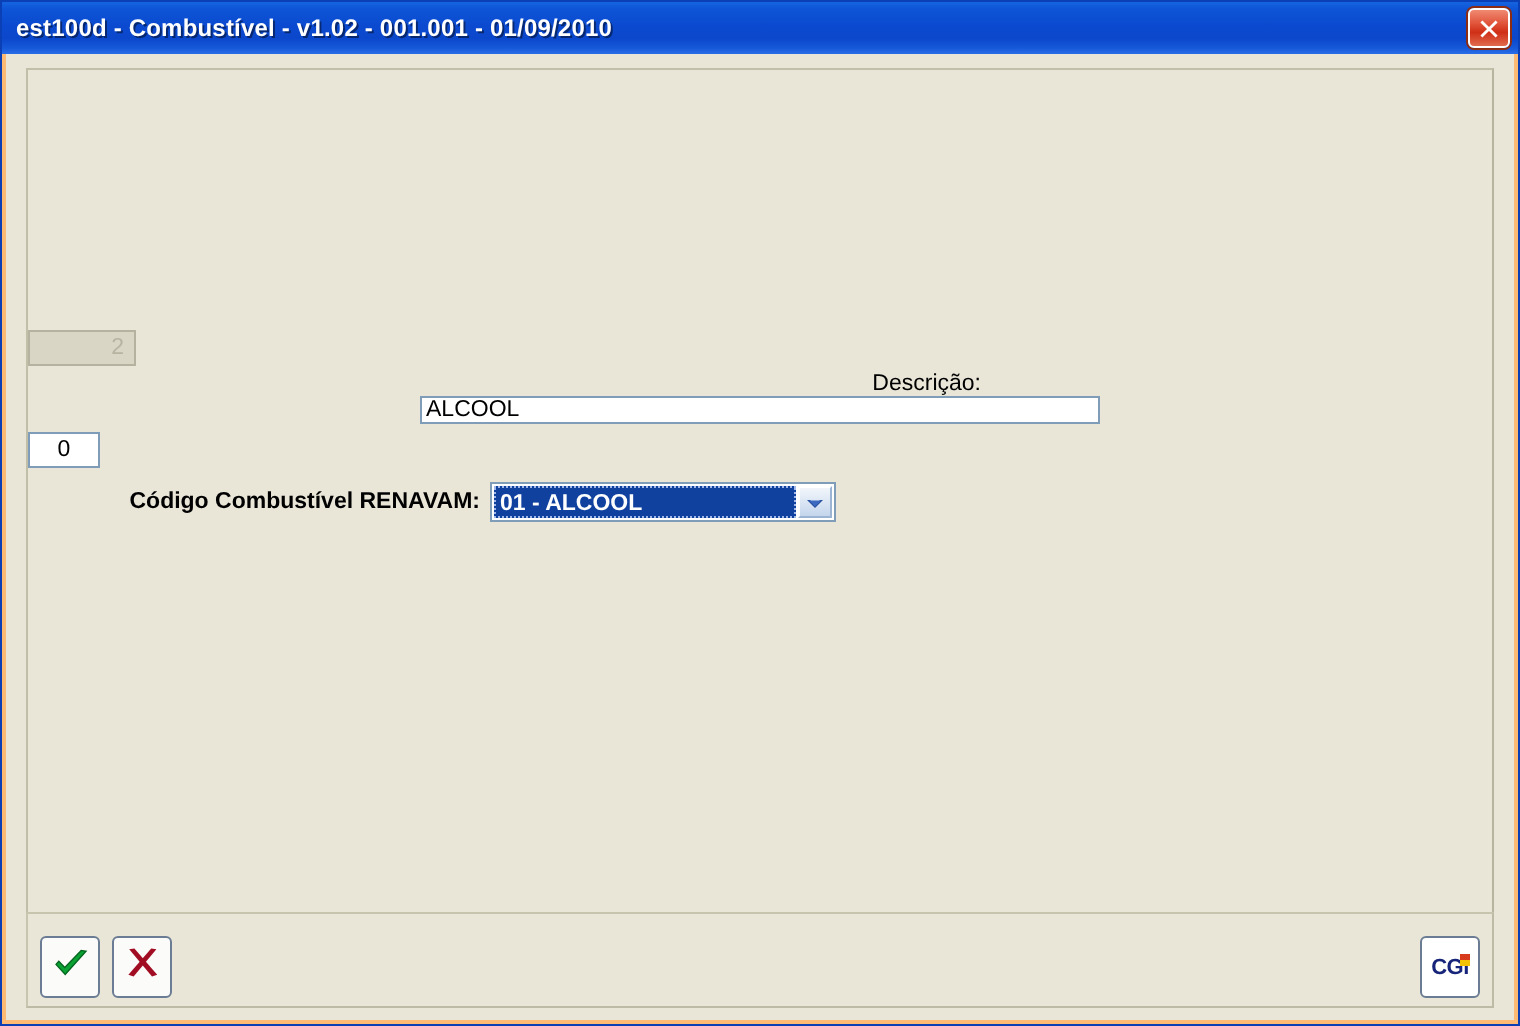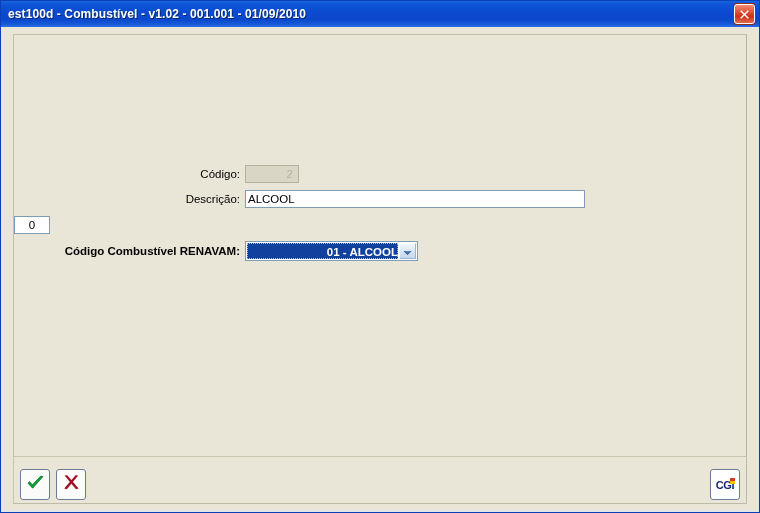--- a/index.html
+++ b/index.html
@@ -14,21 +14,21 @@
     font-family: "Liberation Sans", sans-serif;
   }
 
   
   .window {
     position: absolute;
     left: 0; top: 0;
     width: 760px;
     height: 513px;
     box-sizing: border-box;
-    background: #e5e5e5;
+    background: #fdba74;
     border: 1px solid #0b3fb5;
     display: flex;
     flex-direction: column;
   }
 
   
   .titlebar {
     position: relative;
     height: 26px;
     flex: 0 0 26px;
@@ -143,21 +143,20 @@
   
   .combo {
     position: relative;
     width: 173px;
     height: 20px;
     box-sizing: border-box;
     border: 1px solid #7f9db9;
     background: #ffffff;
     display: flex;
     align-items: stretch;
-    text-align: right;
   }
   .combo-value {
     flex: 1 1 auto;
     background: #0a246a;
     background: #10419e;
     color: #ffffff;
     font-size: 11.5px;
     font-family: "Liberation Sans", sans-serif;
     line-height: 18px;
     padding-left: 3px;
@@ -187,22 +186,22 @@
     left: 10px;
     right: 10px;
     bottom: 6px;
     height: 48px;
     box-sizing: border-box;
     background: #e9e6d8;
     border: 1px solid #c8c5af;
     border-right-color: #bdbaa5;
     border-bottom-color: #bdbaa5;
     display: flex;
-    align-items: flex-start;
-    padding: 12px 6px;
+    align-items: flex-end;
+    padding: 4px 6px;
   }
   .tool-btn {
     width: 30px;
     height: 31px;
     box-sizing: border-box;
     background: #fbfbfa;
     border: 1px solid #6b7d94;
     border-radius: 3px;
     display: flex;
     align-items: center;
@@ -262,25 +261,24 @@
     </div>
   </div>
 
   <div class="client">
 
     <div class="main-panel">
 
       <div class="form">
 
         <div class="row">
-          <div class="row-label">Código:</div>
           <input class="fld w-codigo disabled" type="text" disabled="" value="2" style="">
         </div>
 
-        <div class="row" style="height:26px;">
+        <div class="row" style="height:26px;flex-direction:column;">
           <div class="row-label">Descrição:</div>
           <input class="fld w-desc" type="text" value="ALCOOL" style="">
         </div>
 
         <div class="row" style="height:26px;">
           <input class="fld num" type="text" value="0" style="">
         </div>
 
         <div class="row" style="height:26px;font-weight:bold;">
           <div class="row-label">Código Combustível RENAVAM:</div>

